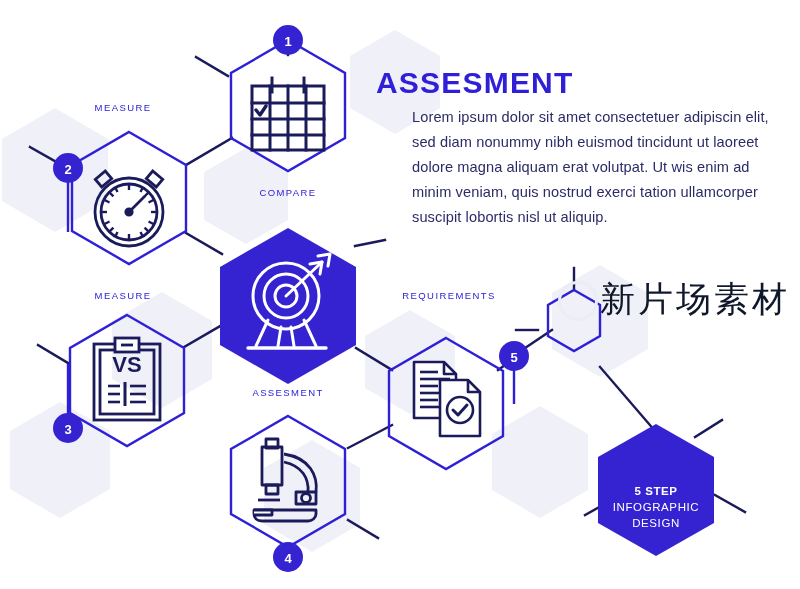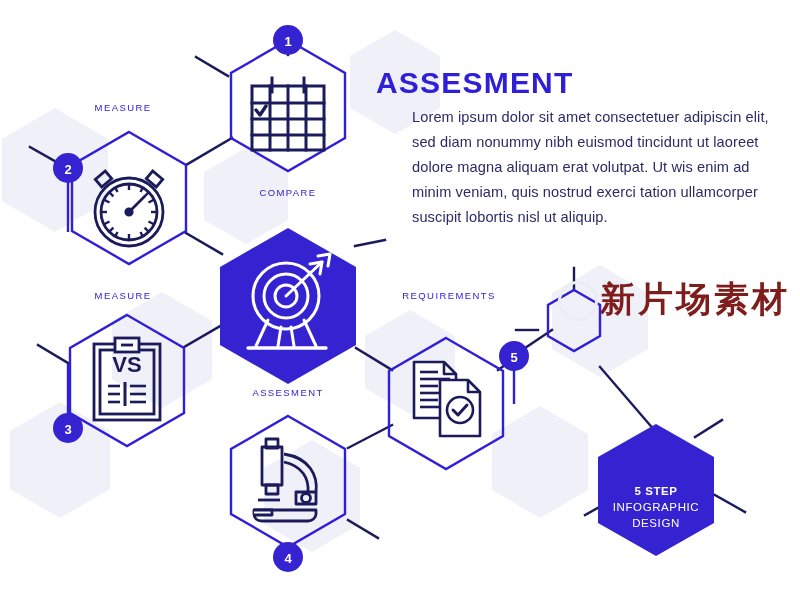--- a/index.html
+++ b/index.html
@@ -55,24 +55,24 @@
   .badge-num{
     position:absolute;
     color:#ffffff;
     font-family:"Liberation Sans", sans-serif;
     font-size:13px;
     font-weight:bold;
     transform:translate(-50%,-50%);
   }
   .watermark{
     position:absolute;
-    color:#7f1d1d;
+    color:#0f172a;
     font-family:"DejaVu Sans", sans-serif;
     font-size:35px;
-    font-weight:bold;
+    font-weight:normal;
     letter-spacing:3px;
     white-space:nowrap;
     user-select:none;
   }
   .wm-logo{
     position:absolute;
     width:40px;height:40px;border-radius:50%;
     border:3px solid #ececf3;
     box-sizing:border-box;
   }

